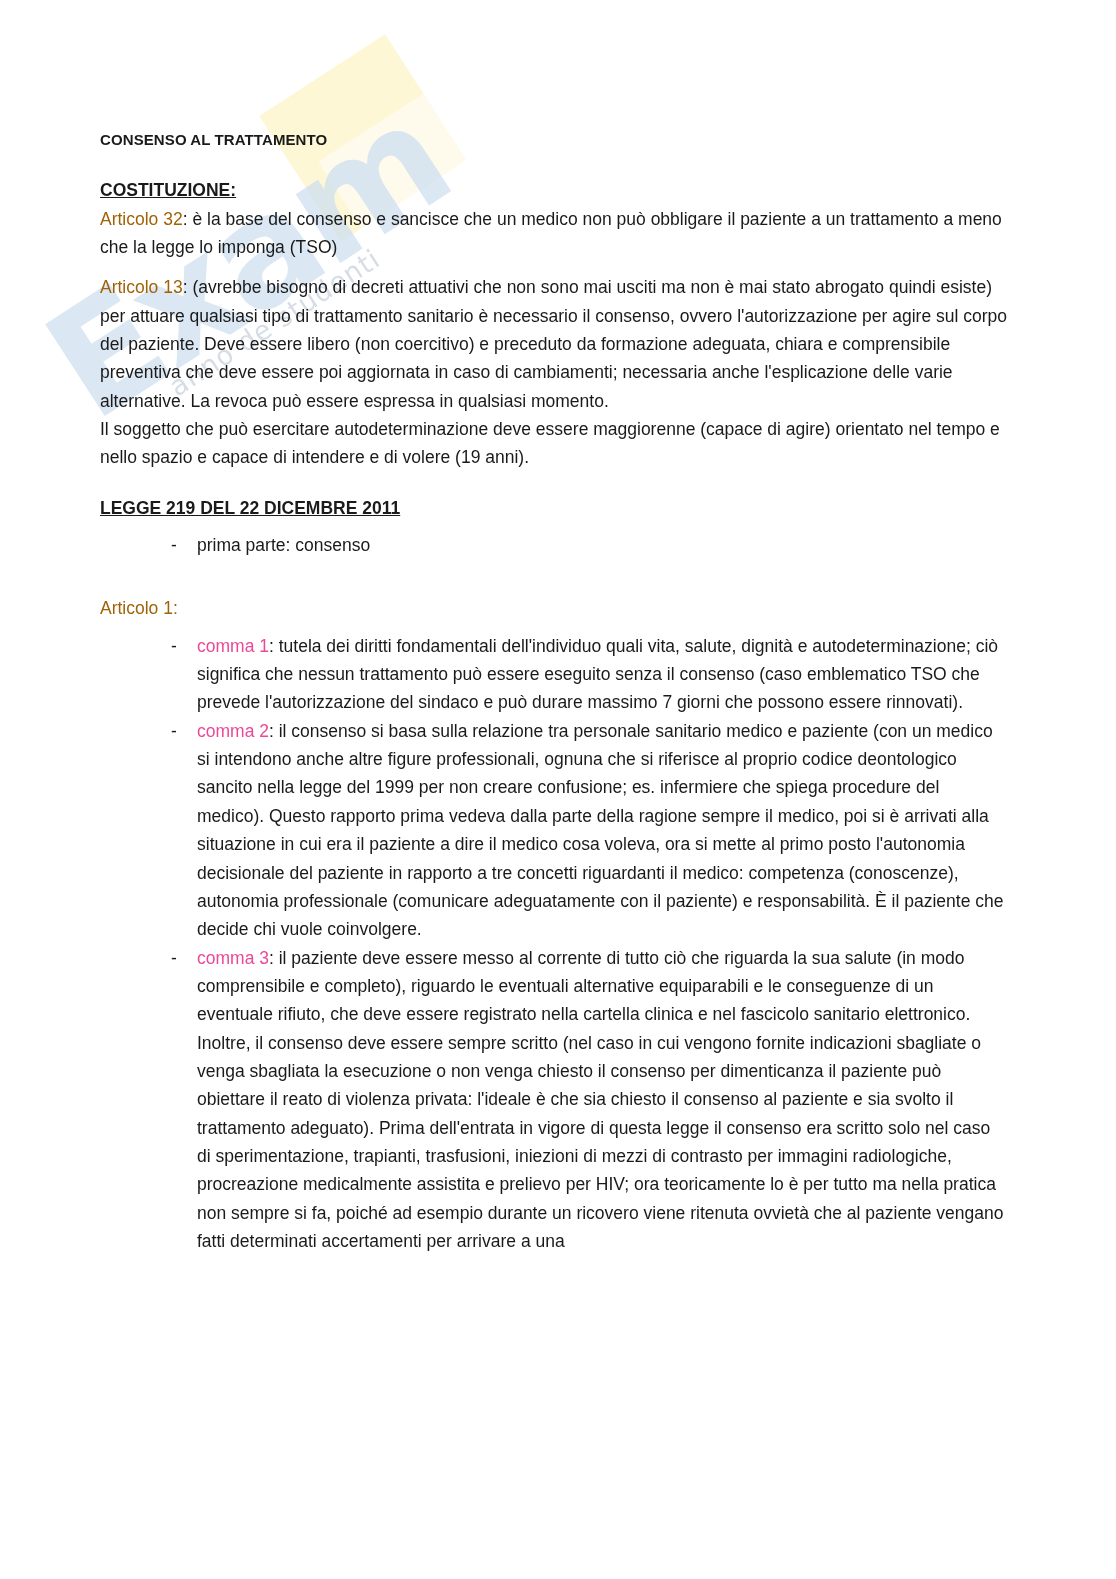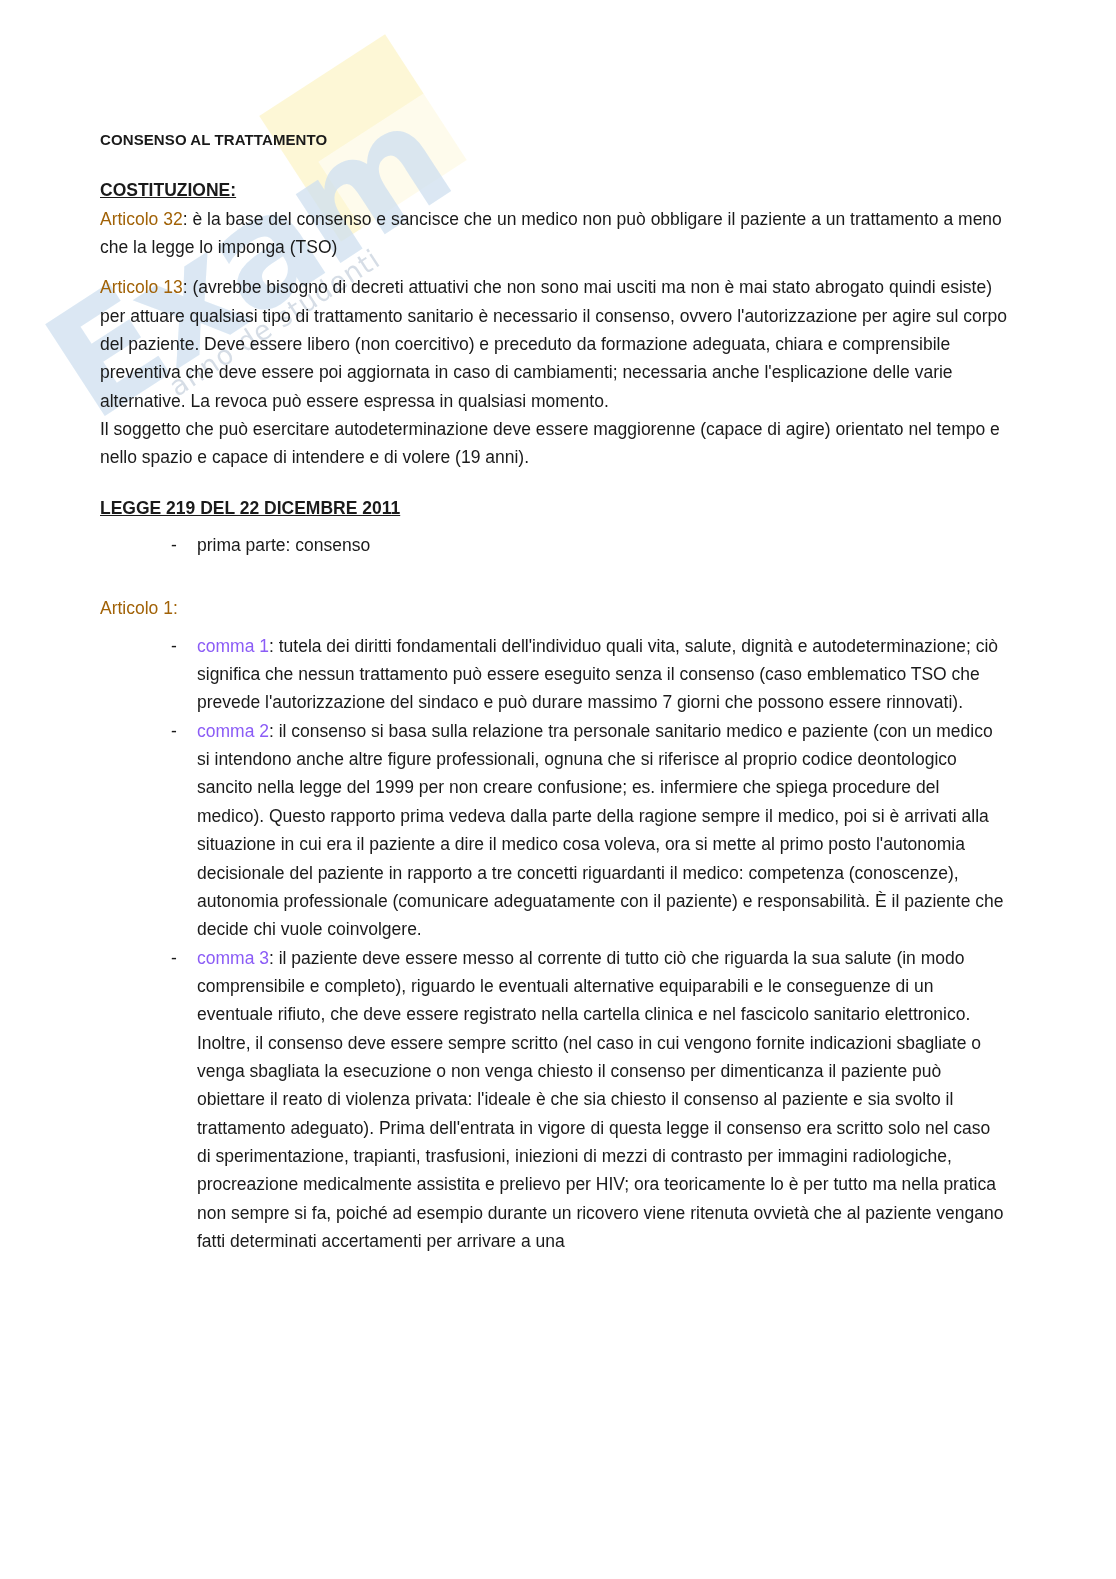--- a/index.html
+++ b/index.html
@@ -93,21 +93,21 @@
   }
   .spacer-sm { height: 12px; }
   .spacer-md { height: 22px; }
   .spacer-lg { height: 26px; }
   .section-head {
     font-weight: 700;
     text-decoration: underline;
     margin: 0;
   }
   .red { color: #a16207; }
-  .blue { color: #8b5cf6; }
+  .blue { color: #ec4899; }
   ul.dashlist {
     list-style: none;
     margin: 9px;
     padding: 0 0 0 62px;
   }
   ul.dashlist > li {
     position: relative;
     margin: 0;
     padding-left: 26px;
   }

